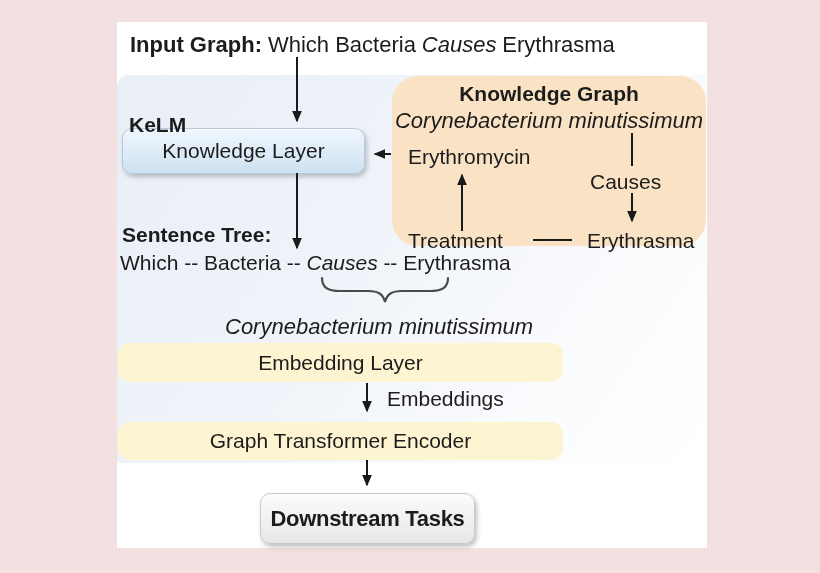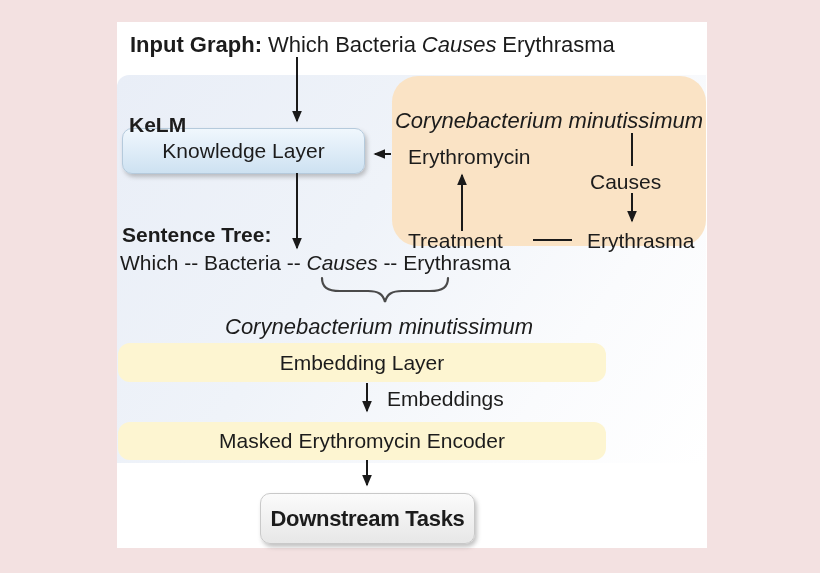--- a/index.html
+++ b/index.html
@@ -22,21 +22,21 @@
   .kelm-bg{
     position:absolute;left:0;top:53px;width:589px;height:388px;
     background:linear-gradient(125deg,var(--kelm-tint) 0%,#eff3f9 40%,#fafbfd 75%,#ffffff 100%);
     border-radius:12px 0 0 0;
   }
   .kg-box{
     position:absolute;left:275px;top:54px;width:314px;height:170px;
     background:var(--kg-bg);border-radius:26px;
   }
   .yellow-box{
-    position:absolute;left:1px;width:488px;background:var(--layer-yellow);
+    position:absolute;left:1px;width:445px;background:var(--layer-yellow);
     border-radius:12px;display:flex;align-items:center;justify-content:center;
     font-size:21px;
   }
   .embed-box{top:321px;height:39px;}
   .mte-box{top:400px;height:38px;}
   .kl-box{
     position:absolute;left:5px;top:106px;width:241px;height:44px;
     background:linear-gradient(var(--kl-top),#ddebf7 55%,var(--kl-bottom));
     border:1px solid var(--kl-border);border-radius:10px;
     box-shadow:2px 3px 4px rgba(90,90,90,.35);
@@ -62,21 +62,21 @@
 <body>
 
 <div class="panel">
 
   <div class="kelm-bg"></div>
   <div class="kg-box"></div>
   <div class="yellow-box embed-box">
     <span>Embedding Layer</span>
   </div>
   <div class="yellow-box mte-box">
-    <span>Masked Erythromycin Encoder</span>
+    <span>Graph Transformer Encoder</span>
   </div>
   <div class="kl-box">
     <span>Knowledge Layer</span>
   </div>
   <div class="dt-button">
     <span>Downstream Tasks</span>
   </div>
 
   <svg class="overlay" width="590" height="527" viewBox="0 0 590 527">
     <defs>
@@ -97,20 +97,21 @@
     </g>
     <path d="M205,256 C205,265 210,269 223,269 L251,269 C261,269 266,272 268,280 C270,272 275,269 285,269 L313,269 C326,269 331,265 331,256" stroke="#4a4a4a" stroke-width="2.2" fill="none" stroke-linecap="round"></path>
   </svg>
 
   <div class="t line z6" style="left:13px;top:11px;font-size:22px;">
     <span class="bold">Input Graph:</span><span>Which Bacteria</span><span class="italic">Causes</span><span>Erythrasma</span>
   </div>
 
   <div class="t bold z6" style="left:12px;top:52px;margin-top:40px;">KeLM</div>
 
+  <div class="t bold ctr z6" style="left:275px;top:61px;width:314px;">Knowledge Graph</div>
   <div class="t italic ctr z6" style="left:275px;top:87px;width:314px;font-size:22px;">Corynebacterium minutissimum</div>
   <div class="t z6" style="left:291px;top:124px;">Erythromycin</div>
   <div class="t z6" style="left:473px;top:149px;">Causes</div>
   <div class="t z6" style="left:291px;top:208px;">Treatment</div>
   <div class="t z6" style="left:470px;top:208px;">Erythrasma</div>
 
   <div class="t bold z6" style="left:5px;top:202px;">Sentence Tree:</div>
   <div class="t line z6" style="left:3px;top:230px;">
     <span>Which -- Bacteria --</span><span class="italic">Causes</span><span>-- Erythrasma</span>
   </div>

